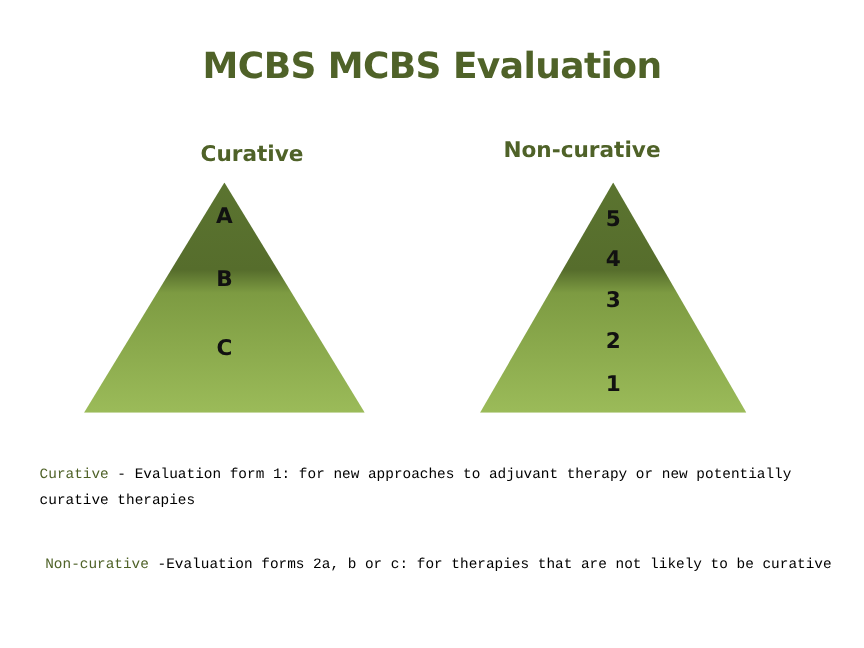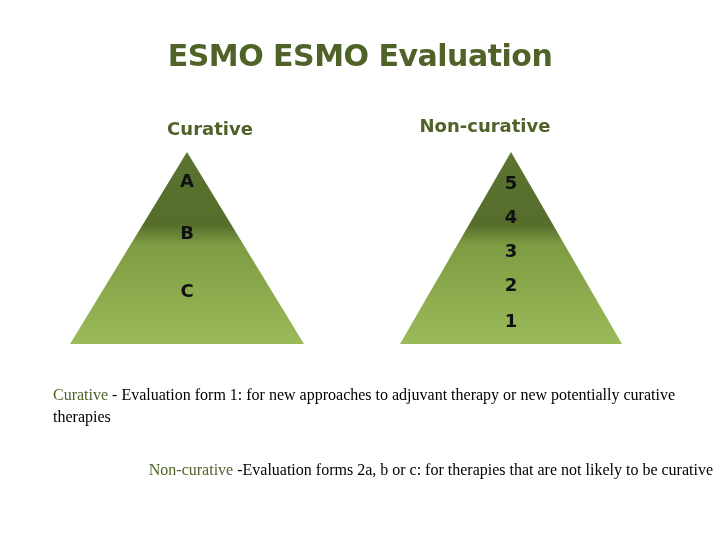--- a/index.html
+++ b/index.html
@@ -13,30 +13,29 @@
   }
   .pyr-label {
     position: absolute; font-size: 18px; font-weight: bold; color: #4f6228; text-align: center;
   }
   .pyramid { position: absolute; }
   .pyramid svg { display: block; }
   .tier {
     position: absolute; font-size: 18px; font-weight: bold; color: #111; text-align: center; width: 30px;
   }
   .desc {
-    position: absolute; left: 33px; width: 660px; font-size: 16px; line-height: 22px; color: #000;
-    font-family: Liberation Serif, serif;
-    margin-left: 20px;
+    position: absolute; left: 33px; width: 660px; font-size: 12px; line-height: 22px; color: #000;
+    font-family: Liberation Mono, monospace;
   }
   .desc .term { color: #4f6228; }
 </style>
 </head>
 <body>
 
-<div class="title">ESMO ESMO Evaluation</div>
+<div class="title">MCBS MCBS Evaluation</div>
 
 <div class="pyr-label" style="left:130px; top:118px; width:160px;">Curative</div>
 <div class="pyramid" style="left:70px; top:152px;">
   <svg width="234" height="192" viewBox="0 0 234 192">
     <defs>
       <linearGradient id="g1" x1="0" y1="0" x2="0" y2="1">
         <stop offset="0" stop-color="#5b7430"></stop>
         <stop offset="0.38" stop-color="#566d2c"></stop>
         <stop offset="0.48" stop-color="#7d9b42"></stop>
         <stop offset="1" stop-color="#9bbb59"></stop>

